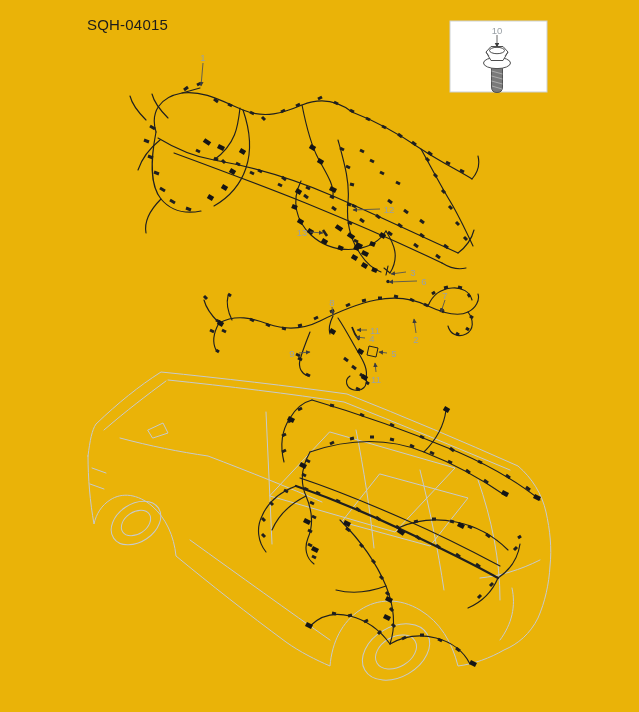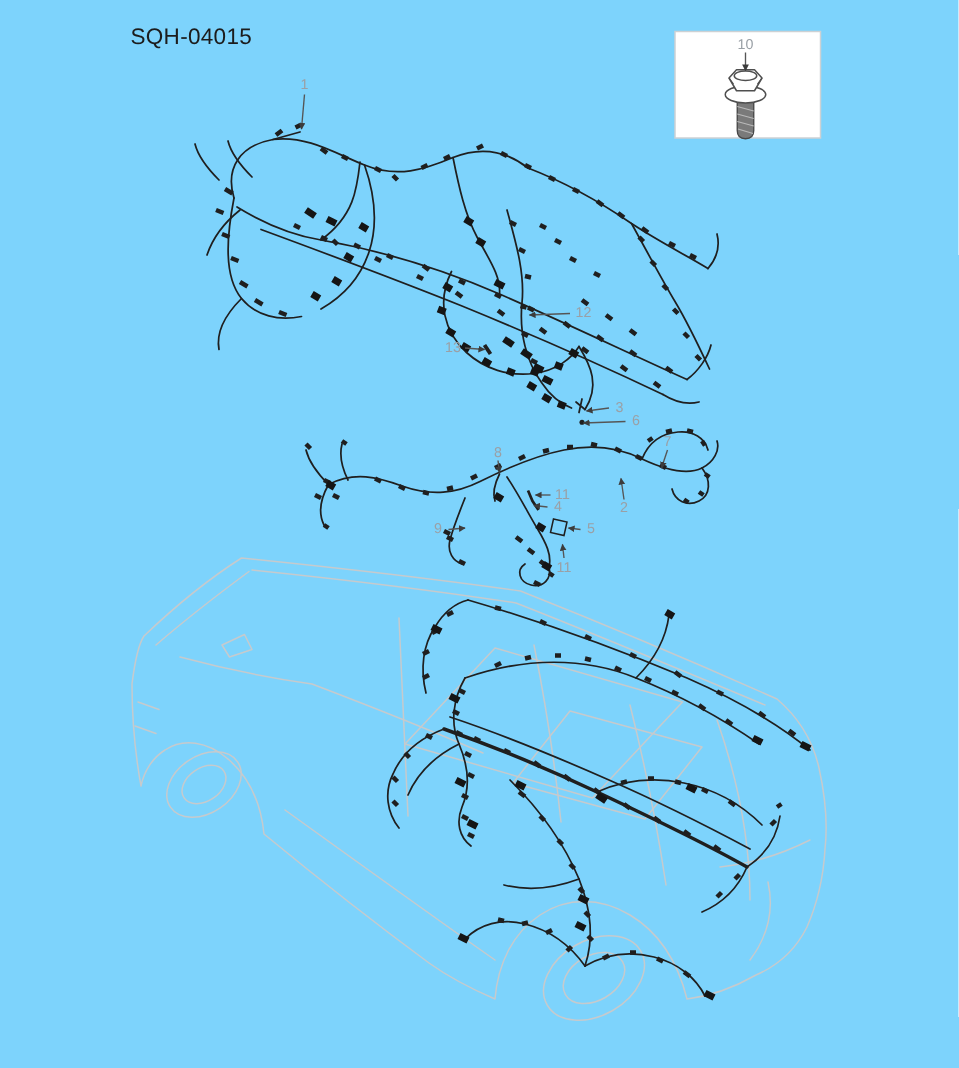--- a/index.html
+++ b/index.html
@@ -1,16 +1,16 @@
 <!DOCTYPE html>
 <html><head>
 <meta charset="utf-8">
 <style>
   html,body{margin:0;padding:0;background:#ffffff;}
-  #stage{position:relative;width:639px;height:712px;background:#7dd3fc;overflow:hidden;
+  #stage{position:relative;width:639px;height:712px;background:#eab308;overflow:hidden;
          font-family:"Liberation Sans",sans-serif;}
   #diagram-title{position:absolute;left:87px;top:17px;font-size:15px;line-height:16px;
          color:#1c1c1c;letter-spacing:.2px;}
   svg{position:absolute;left:0;top:0;}
   .rail{fill:none;stroke:#1f1f1f;stroke-width:1.15;stroke-linecap:round;stroke-linejoin:round;}
   .rail2{fill:none;stroke:#1f1f1f;stroke-width:2.3;stroke-linecap:round;}
   .blob{fill:none;stroke:#1f1f1f;stroke-width:3;stroke-linecap:butt;}
   .blobL{fill:none;stroke:#151515;stroke-width:4.5;stroke-linecap:butt;}
   .veh{fill:none;stroke:#c6cacd;stroke-width:1;stroke-linecap:round;stroke-linejoin:round;}
   .leader{stroke:#555;stroke-width:0.9;fill:none;}

